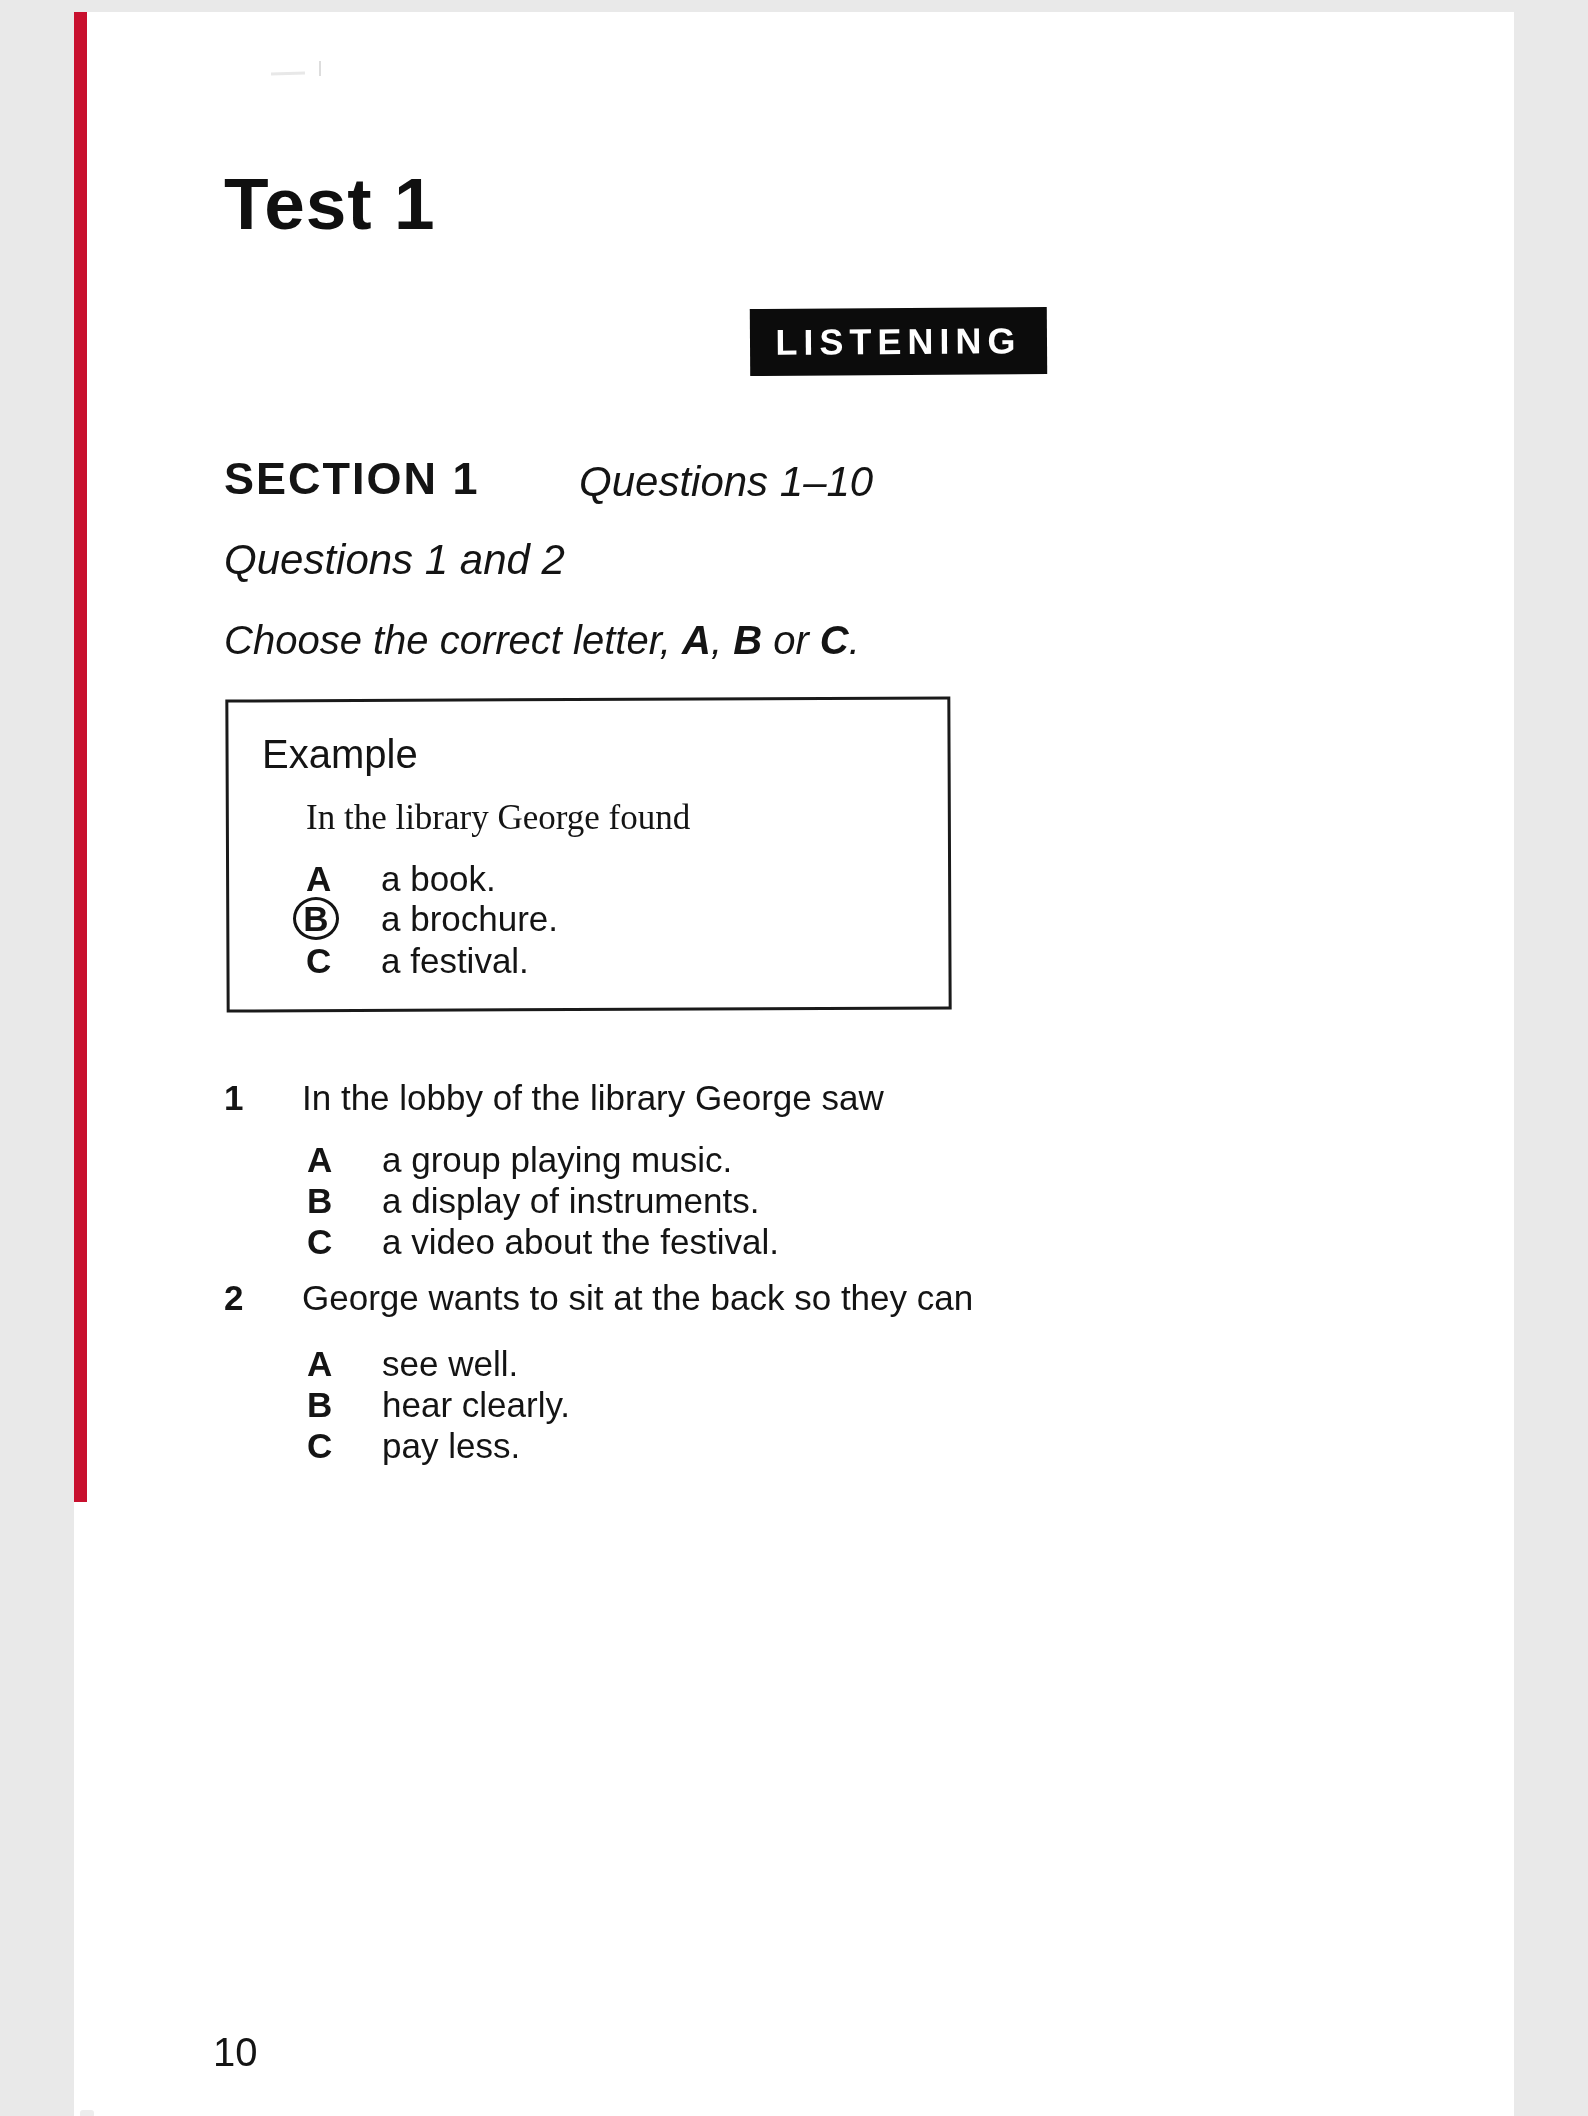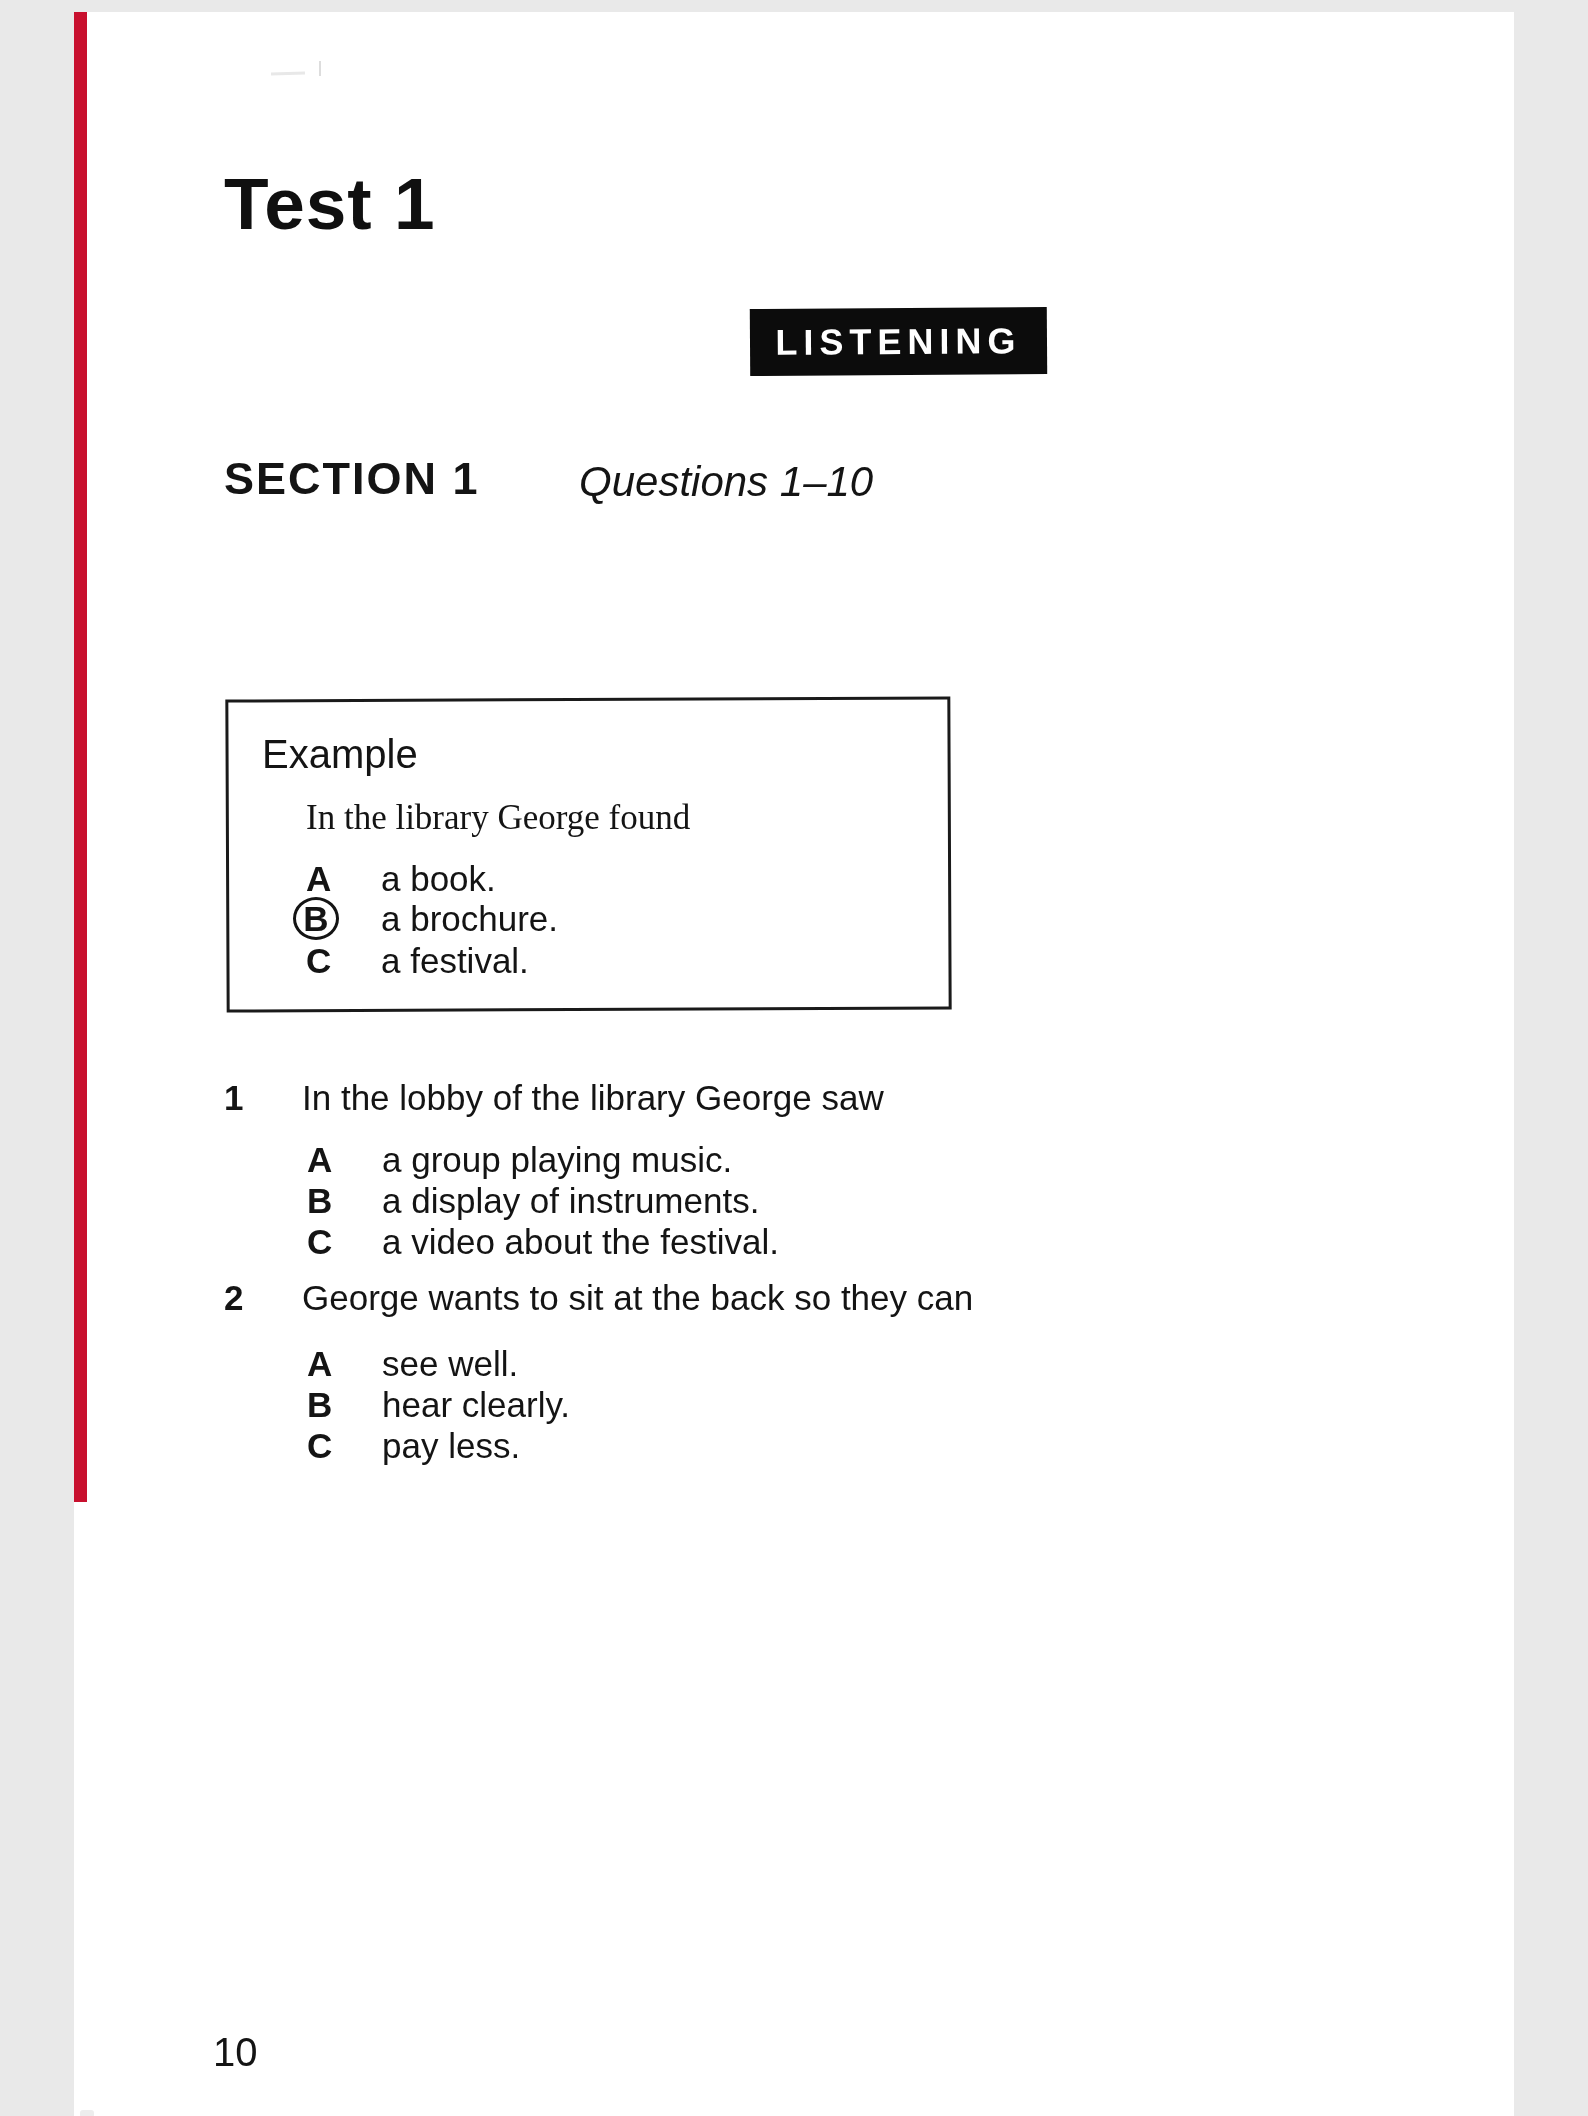--- a/index.html
+++ b/index.html
@@ -103,21 +103,23 @@
 
   <div class="abs test-title">Test 1</div>
 
   <div class="abs banner">
     <span>LISTENING</span>
   </div>
 
   <div class="abs section-label">SECTION 1</div>
   <div class="abs section-range">Questions 1–10</div>
 
+  <div class="abs subsection">Questions 1 and 2</div>
 
+  <div class="abs instruction"><span>Choose the correct letter, </span><span class="bold">A</span><span>, </span><span class="bold">B</span><span> or </span><span class="bold">C</span><span>.</span></div>
 
   <div class="abs example-box"></div>
   <div class="abs example-label">Example</div>
   <div class="abs stem example-stem">In the library George found</div>
 
   <div class="opt-row" style="left:232px;top:847px;">
     <span class="opt-letter">A</span>
     <span class="opt-text">a book.</span>
   </div>
   <div class="opt-row" style="left:232px;top:885px;">

